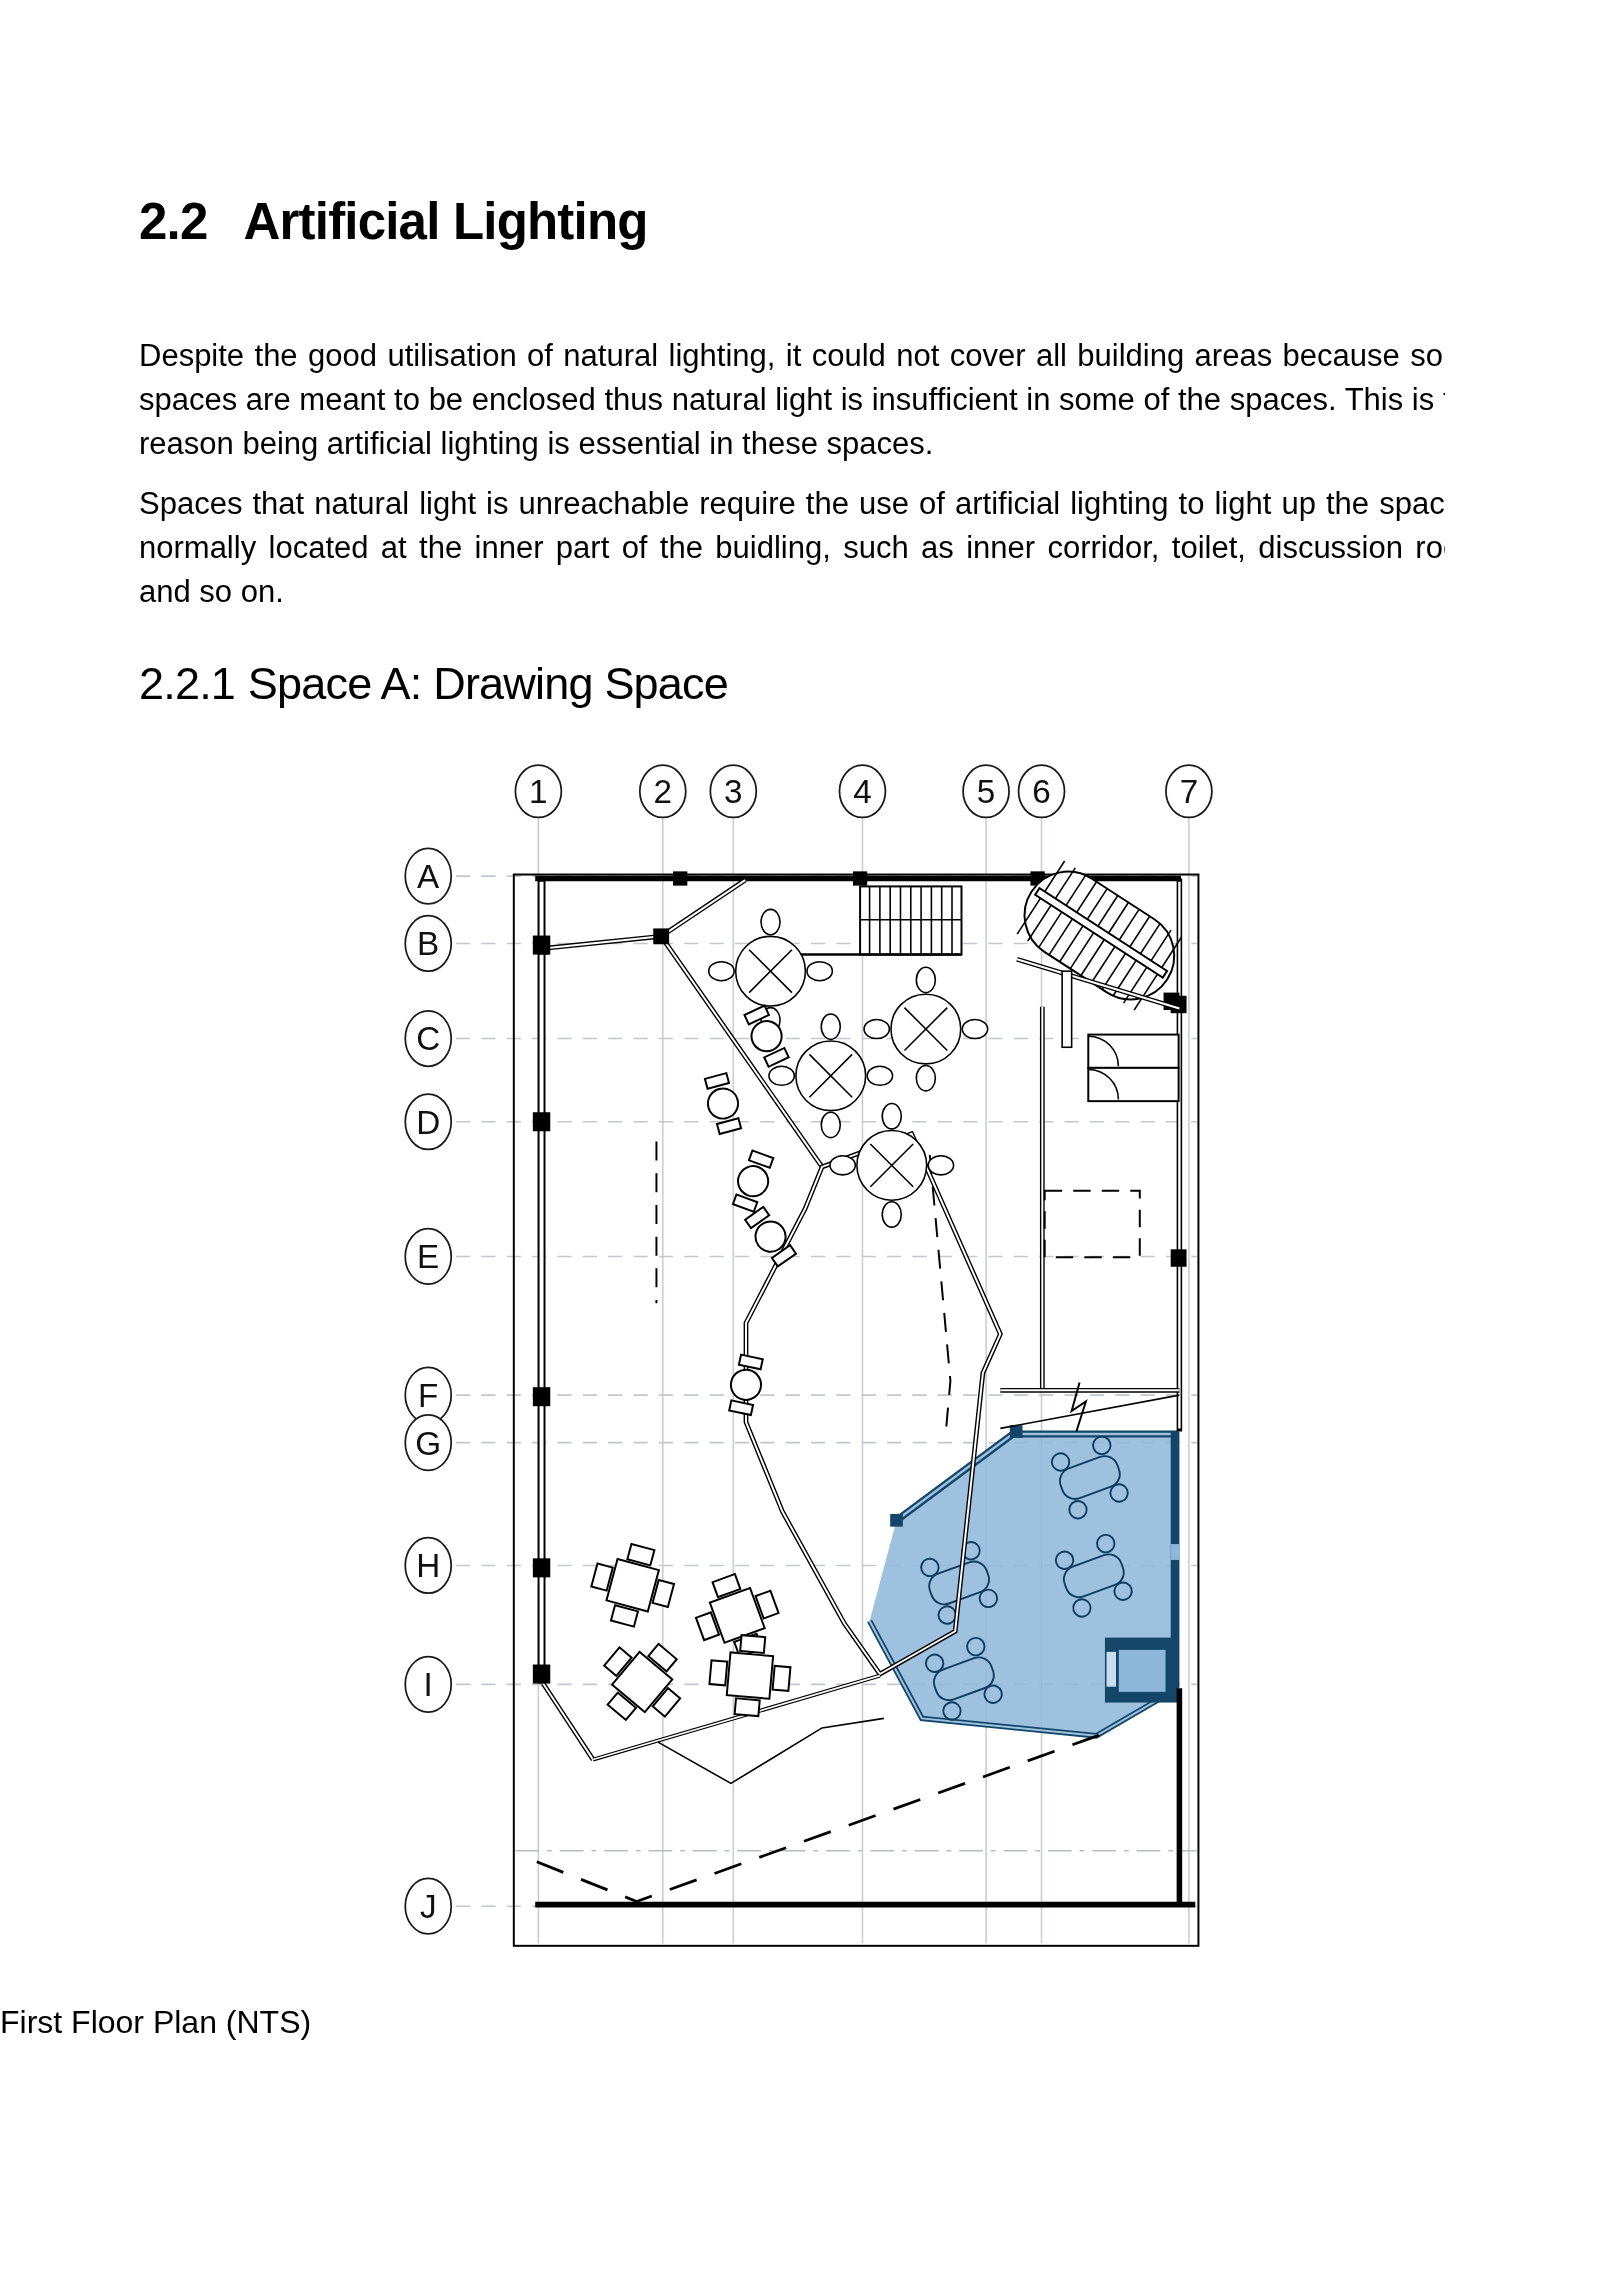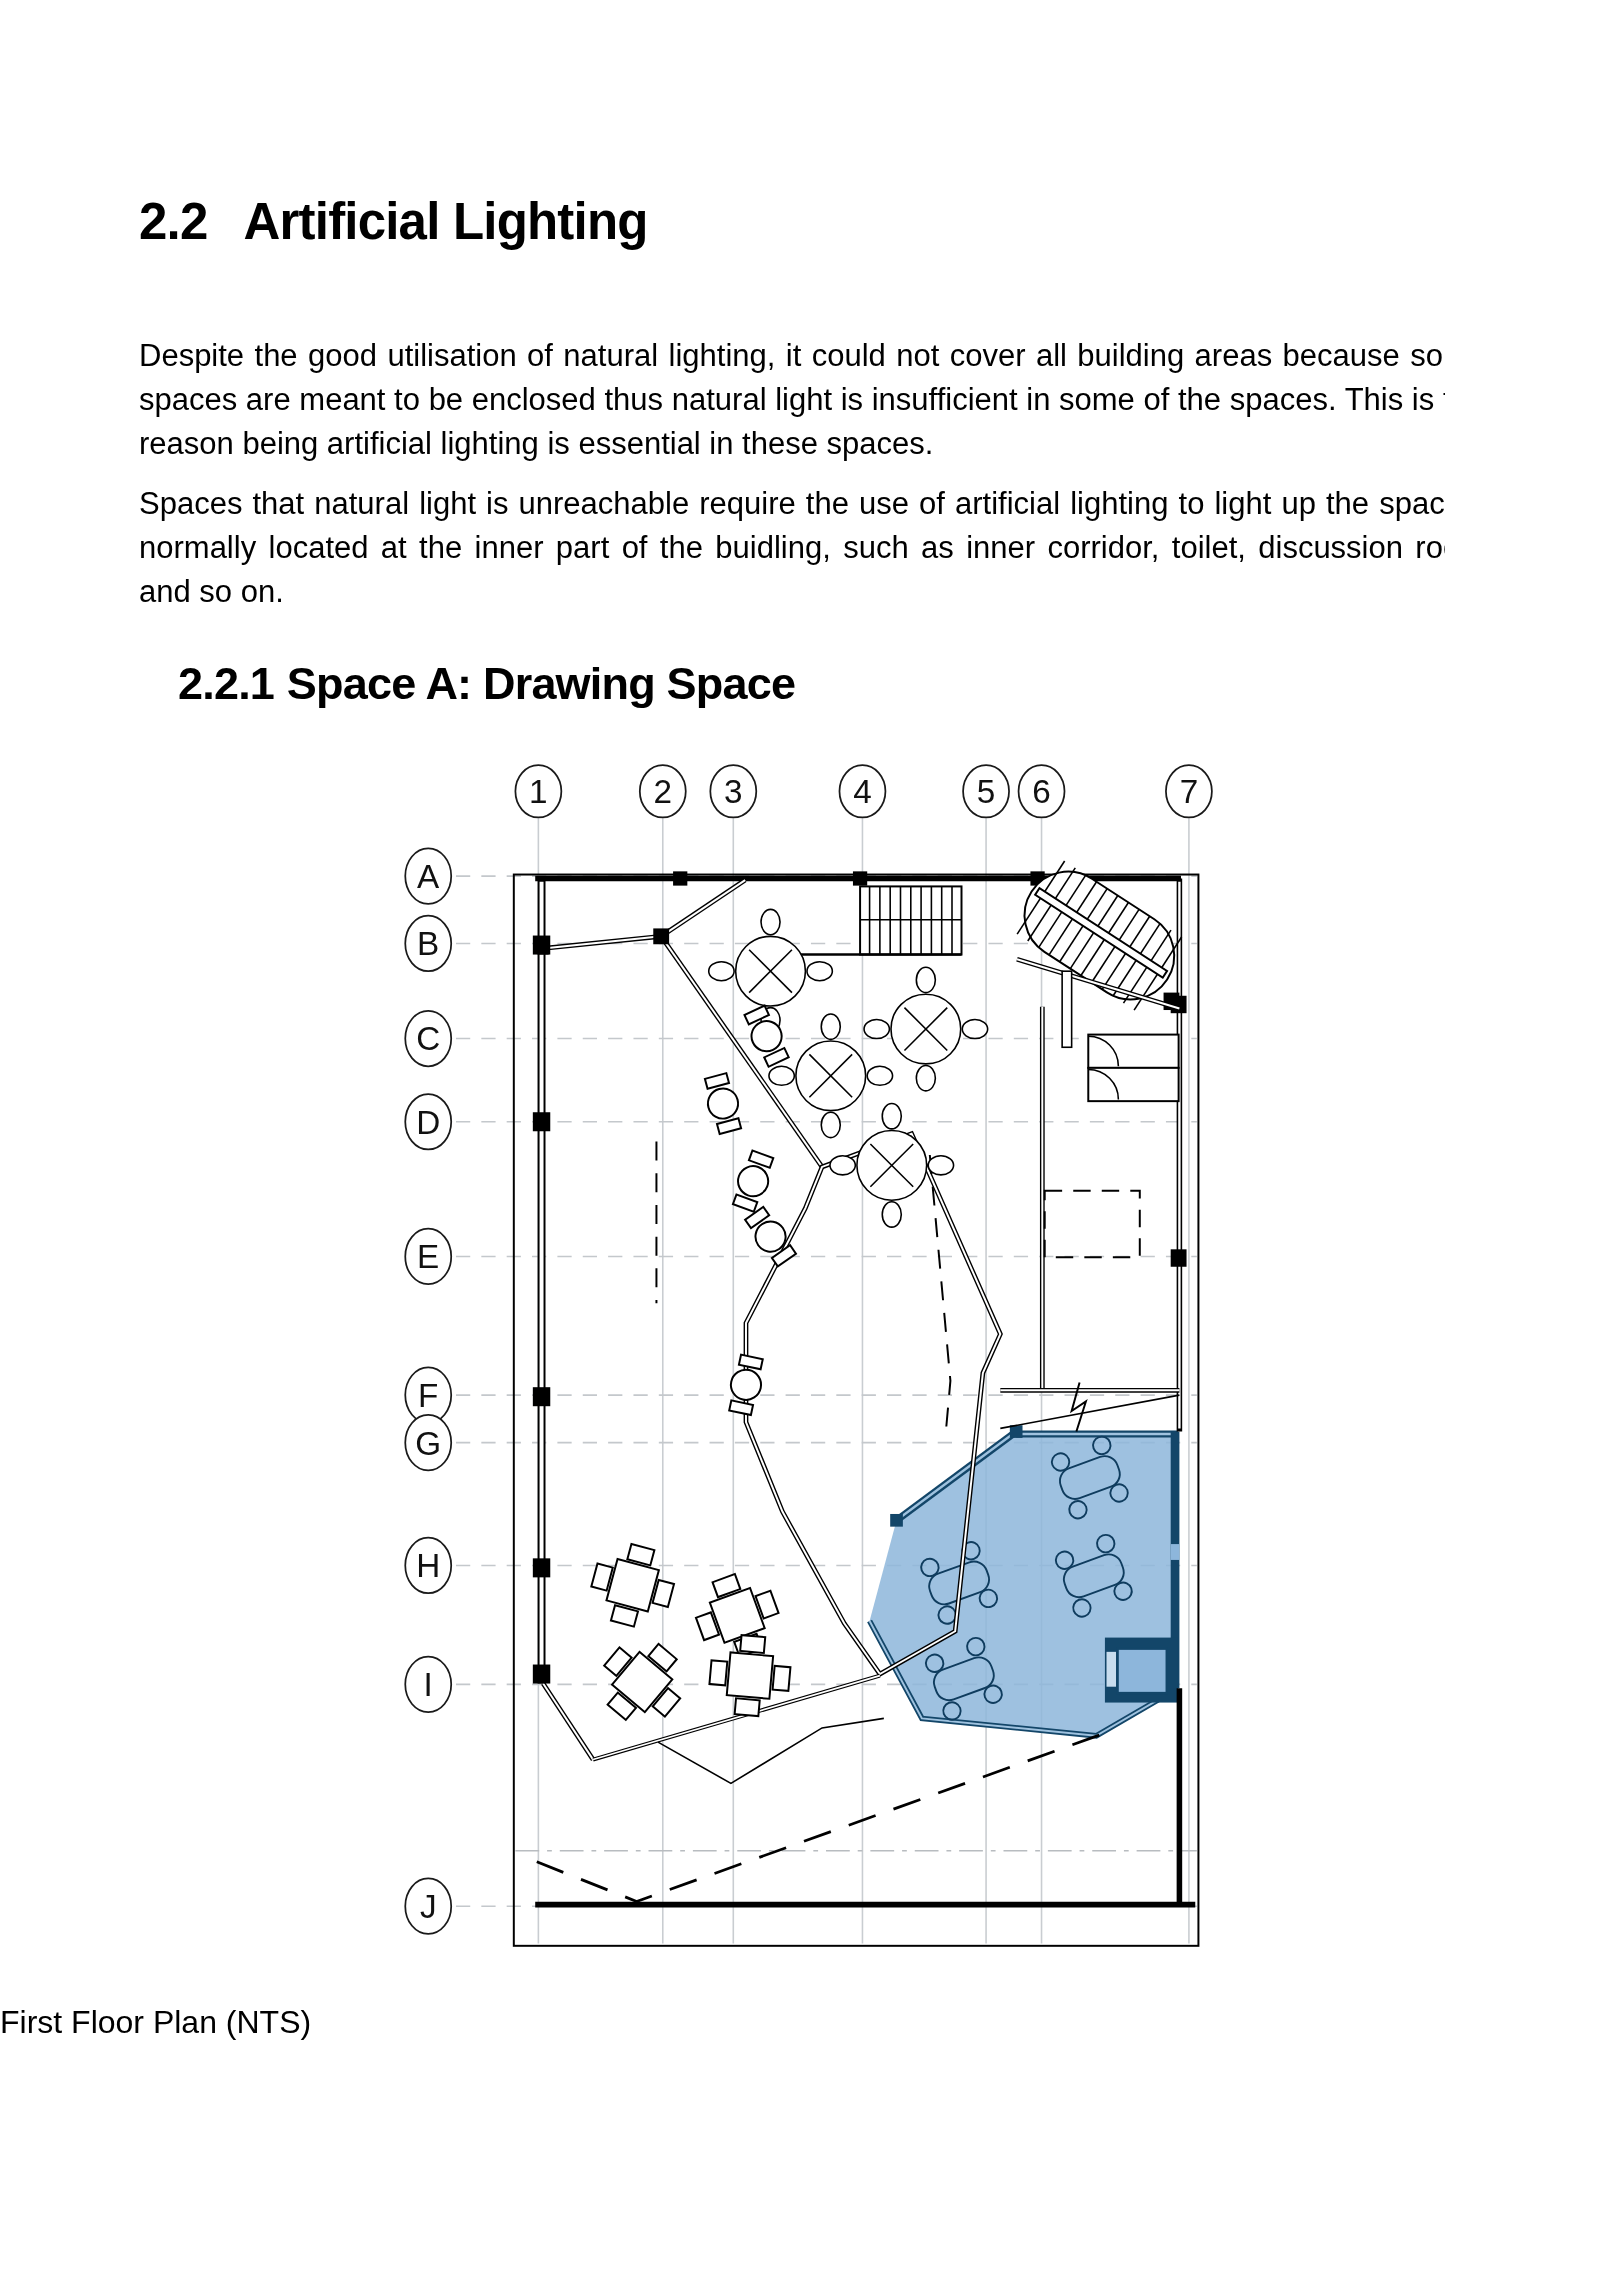--- a/index.html
+++ b/index.html
@@ -2,21 +2,21 @@
 <html style="font-size:12.7px"><head>
 <meta charset="utf-8">
 <style>
   html,body{margin:0;padding:0;background:#ffffff;}
   .page{
     position:relative;width:1445px;height:2295px;background:#fff;
     font-family:"Liberation Sans","DejaVu Sans",sans-serif;color:#000;overflow:hidden;
   }
   .h1{position:absolute;left:139px;top:192px;font-size:51px;font-weight:bold;letter-spacing:-0.8px;}
   .h1 .num{display:inline-block;margin-right:36px;}
-  .h2{position:absolute;left:139px;top:658px;font-size:45px;font-weight:bold;letter-spacing:-0.8px;margin-left:39px;}
+  .h2{position:absolute;left:139px;top:658px;font-size:45px;font-weight:normal;letter-spacing:-0.8px;}
   .h2 .num{display:inline-block;margin-right:12.7px;}
   .para{
     position:absolute;left:139px;width:1347px;font-size:31px;line-height:44px;
     text-align:justify;text-justify:inter-word;letter-spacing:0px;
   }
   #para1{top:306px;margin-top:28px;}
   #para2{top:482px;}
   .caption{position:absolute;left:0;top:2004px;width:1623px;text-align:left;font-size:32px;}
   .pagenum{position:absolute;left:1455px;top:2159px;font-size:36px;}
   svg text{font-family:"Liberation Sans","DejaVu Sans",sans-serif;}

